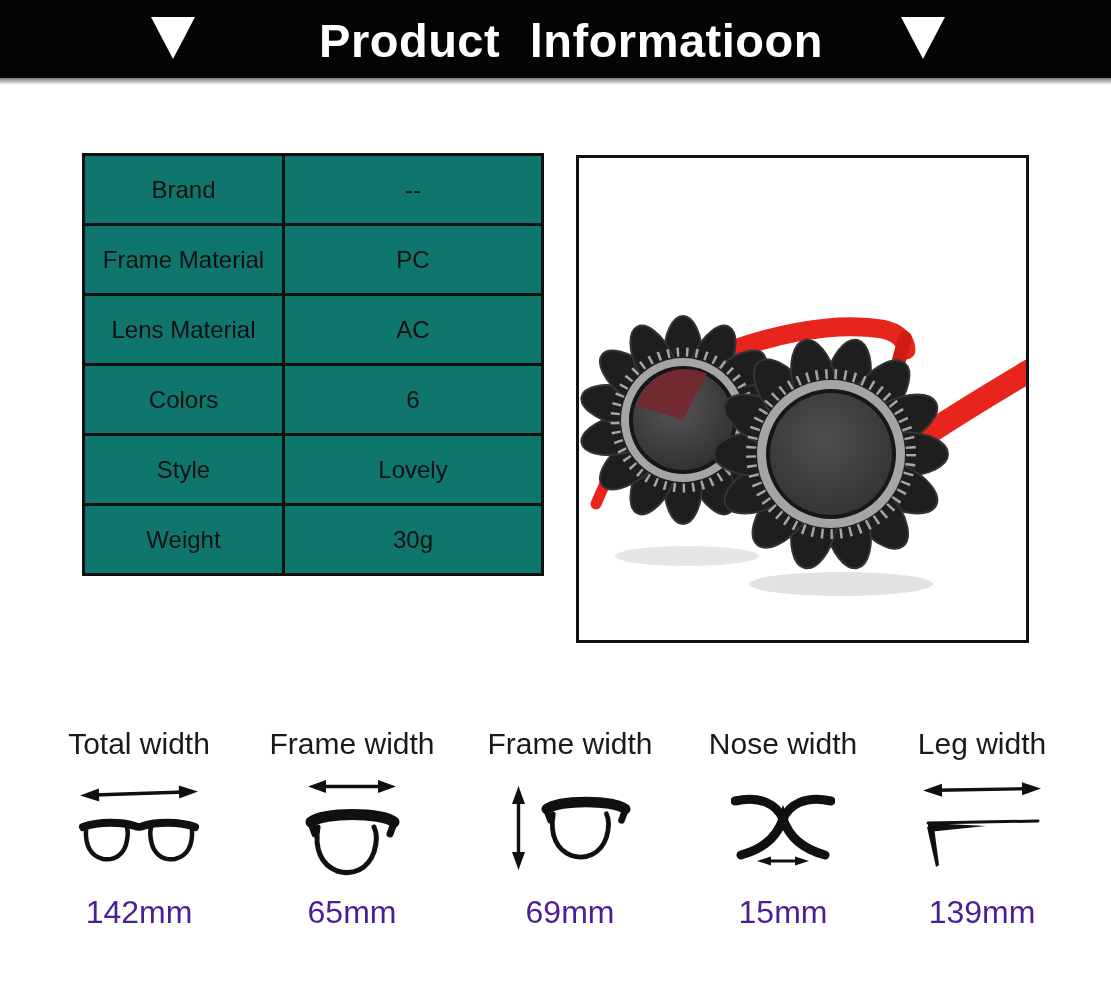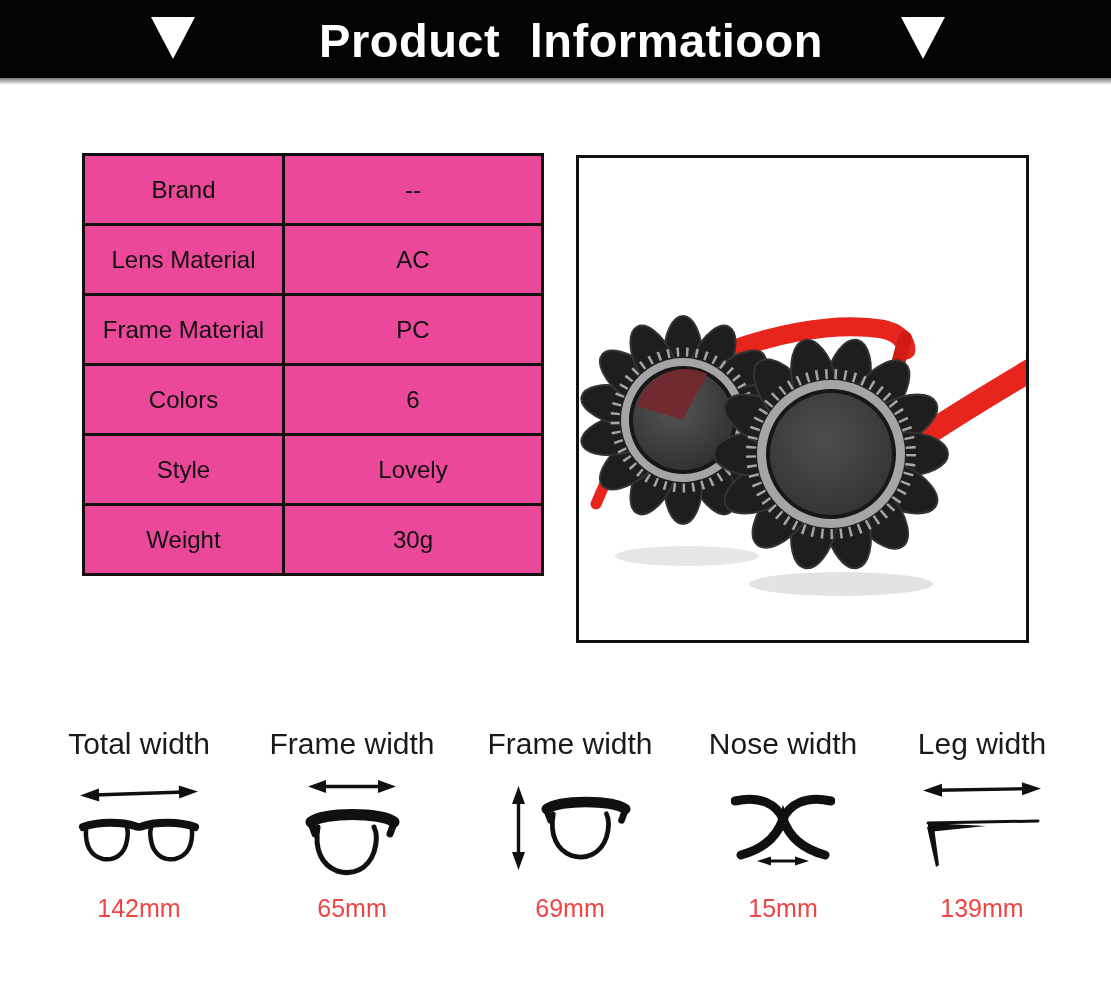--- a/index.html
+++ b/index.html
@@ -13,63 +13,63 @@
   .hdr-title{position:absolute;left:0;right:0;top:0;height:78px;line-height:82px;
              text-align:center;color:#ffffff;font-size:47px;font-weight:700;
              word-spacing:16px;letter-spacing:0.5px;margin-left:31px;}
   .tri{position:absolute;top:17px;width:0;height:0;
        border-left:22px solid transparent;border-right:22px solid transparent;
        border-top:42px solid #ffffff;}
   .tri.l{left:151px}
   .tri.r{left:901px}
 
   
-  table.spec{position:absolute;left:82px;top:153px;border-collapse:collapse;background:#ec4899;}
+  table.spec{position:absolute;left:82px;top:153px;border-collapse:collapse;background:#0f766e;}
   table.spec td{border:3px solid #101010;text-align:center;vertical-align:middle;
                 font-size:24px;color:#101010;height:67px;padding:0 6px;}
   table.spec td.lbl{width:185px;}
   table.spec td.val{width:244px;}
 
   
   .photo{position:absolute;left:576px;top:155px;width:453px;height:488px;
          border:3px solid #101010;box-sizing:border-box;background:#fff;}
   .photo svg{display:block;}
 
   
   .m{position:absolute;top:726px;width:190px;display:flex;flex-direction:column;align-items:center;}
   .m .m-title{font-size:30px;font-weight:500;color:#1a1a1a;height:40px;line-height:36px;white-space:nowrap;}
   .m .m-icons{height:124px;display:flex;flex-direction:column;align-items:center;justify-content:center;gap:11px;}
   .m .m-icons.row{flex-direction:row;gap:14px;}
-  .m .m-value{font-size:25px;color:#ef4444;margin-top:4px;}
+  .m .m-value{font-size:32px;color:#4c1d95;margin-top:4px;}
   .m1{left:44px}.m2{left:257px}.m3{left:475px}.m4{left:688px}.m5{left:887px}
   .tilt-a{transform:rotate(-2deg);}
   .tilt-b{transform:rotate(-1deg);}
 </style>
 </head>
 <body>
 
 <div class="hdr">
   <span class="tri l"></span>
   <div class="hdr-title">Product lnformatioon</div>
   <span class="tri r"></span>
 </div>
 
 <table class="spec">
   <tbody>
     <tr>
       <td class="lbl">Brand</td>
       <td class="val">--</td>
     </tr>
     <tr>
+      <td class="lbl">Frame Material</td>
+      <td class="val">PC</td>
+    </tr>
+    <tr>
       <td class="lbl">Lens Material</td>
       <td class="val">AC</td>
-    </tr>
-    <tr>
-      <td class="lbl">Frame Material</td>
-      <td class="val">PC</td>
     </tr>
     <tr>
       <td class="lbl">Colors</td>
       <td class="val">6</td>
     </tr>
     <tr>
       <td class="lbl">Style</td>
       <td class="val">Lovely</td>
     </tr>
     <tr>

